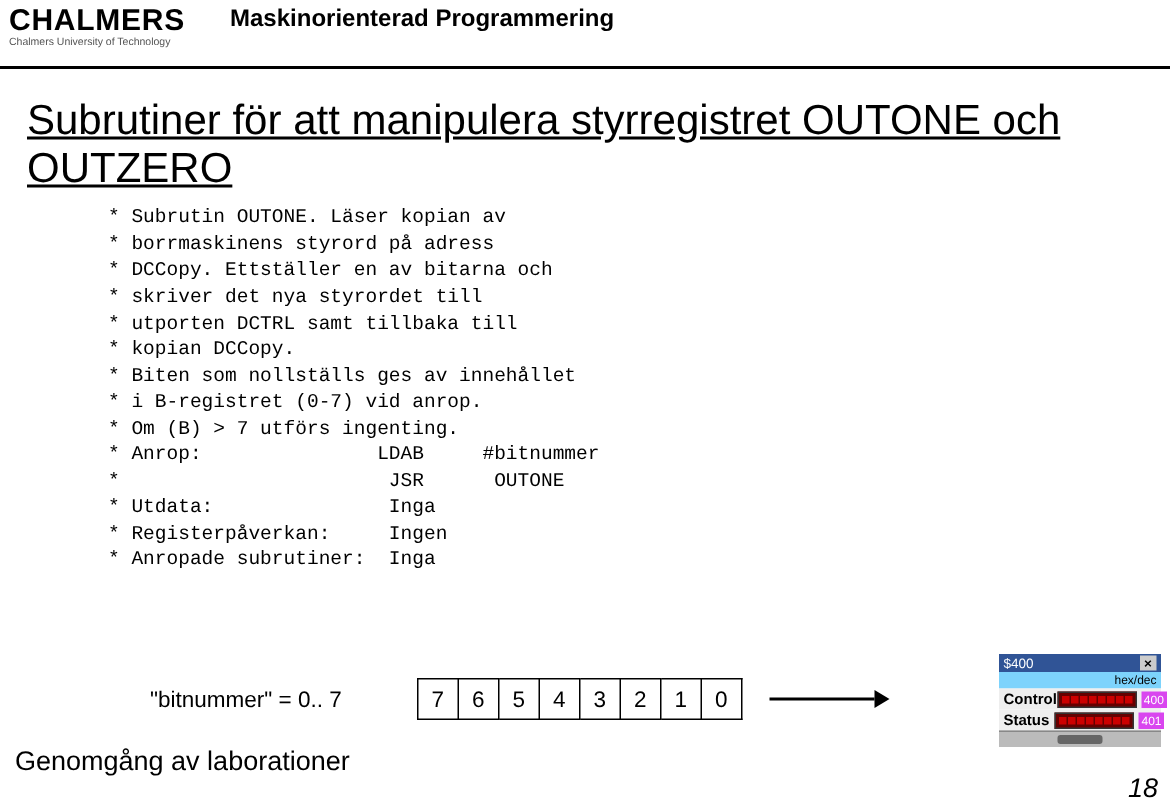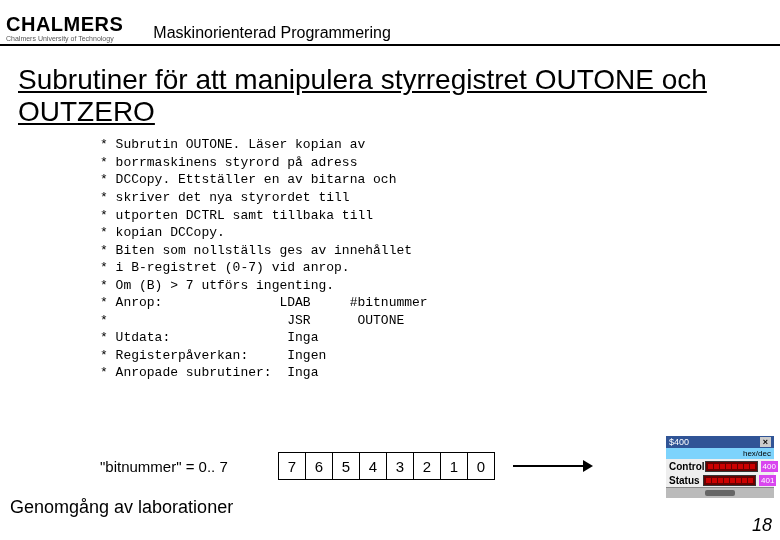--- a/index.html
+++ b/index.html
@@ -8,56 +8,56 @@
     width: 780px;
     height: 540px;
     font-family: Arial, Helvetica, sans-serif;
     background: #fff;
     color: #000;
     position: relative;
     overflow: hidden;
   }
   .header {
     display: flex;
-    align-items: flex-end;
+    align-items: flex-start;
     border-bottom: 2px solid #000;
     padding: 4px 10px 2px 6px;
     height: 38px;
   }
   .logo {
     display: flex;
     flex-direction: column;
     line-height: 1;
   }
   .logo-main {
     font-weight: 900;
     font-size: 20px;
     letter-spacing: 0.5px;
   }
   .logo-sub {
     font-size: 7px;
     color: #555;
     margin-top: 1px;
   }
   .header-title {
-    font-weight: 400;
+    font-weight: 700;
     font-size: 16px;
     margin-left: 30px;
   }
   .slide-title {
     font-size: 28px;
     margin: 18px 18px 8px 18px;
     line-height: 1.15;
     text-decoration: underline;
   }
   .code-block {
     font-family: "Courier New", Courier, monospace;
     font-size: 13px;
     white-space: pre;
-    margin-left: 100px;
+    margin-left: 72px;
     line-height: 1.35;
   }
   .lower {
     position: absolute;
     bottom: 60px;
     left: 0;
     right: 0;
     display: flex;
     align-items: center;
   }

